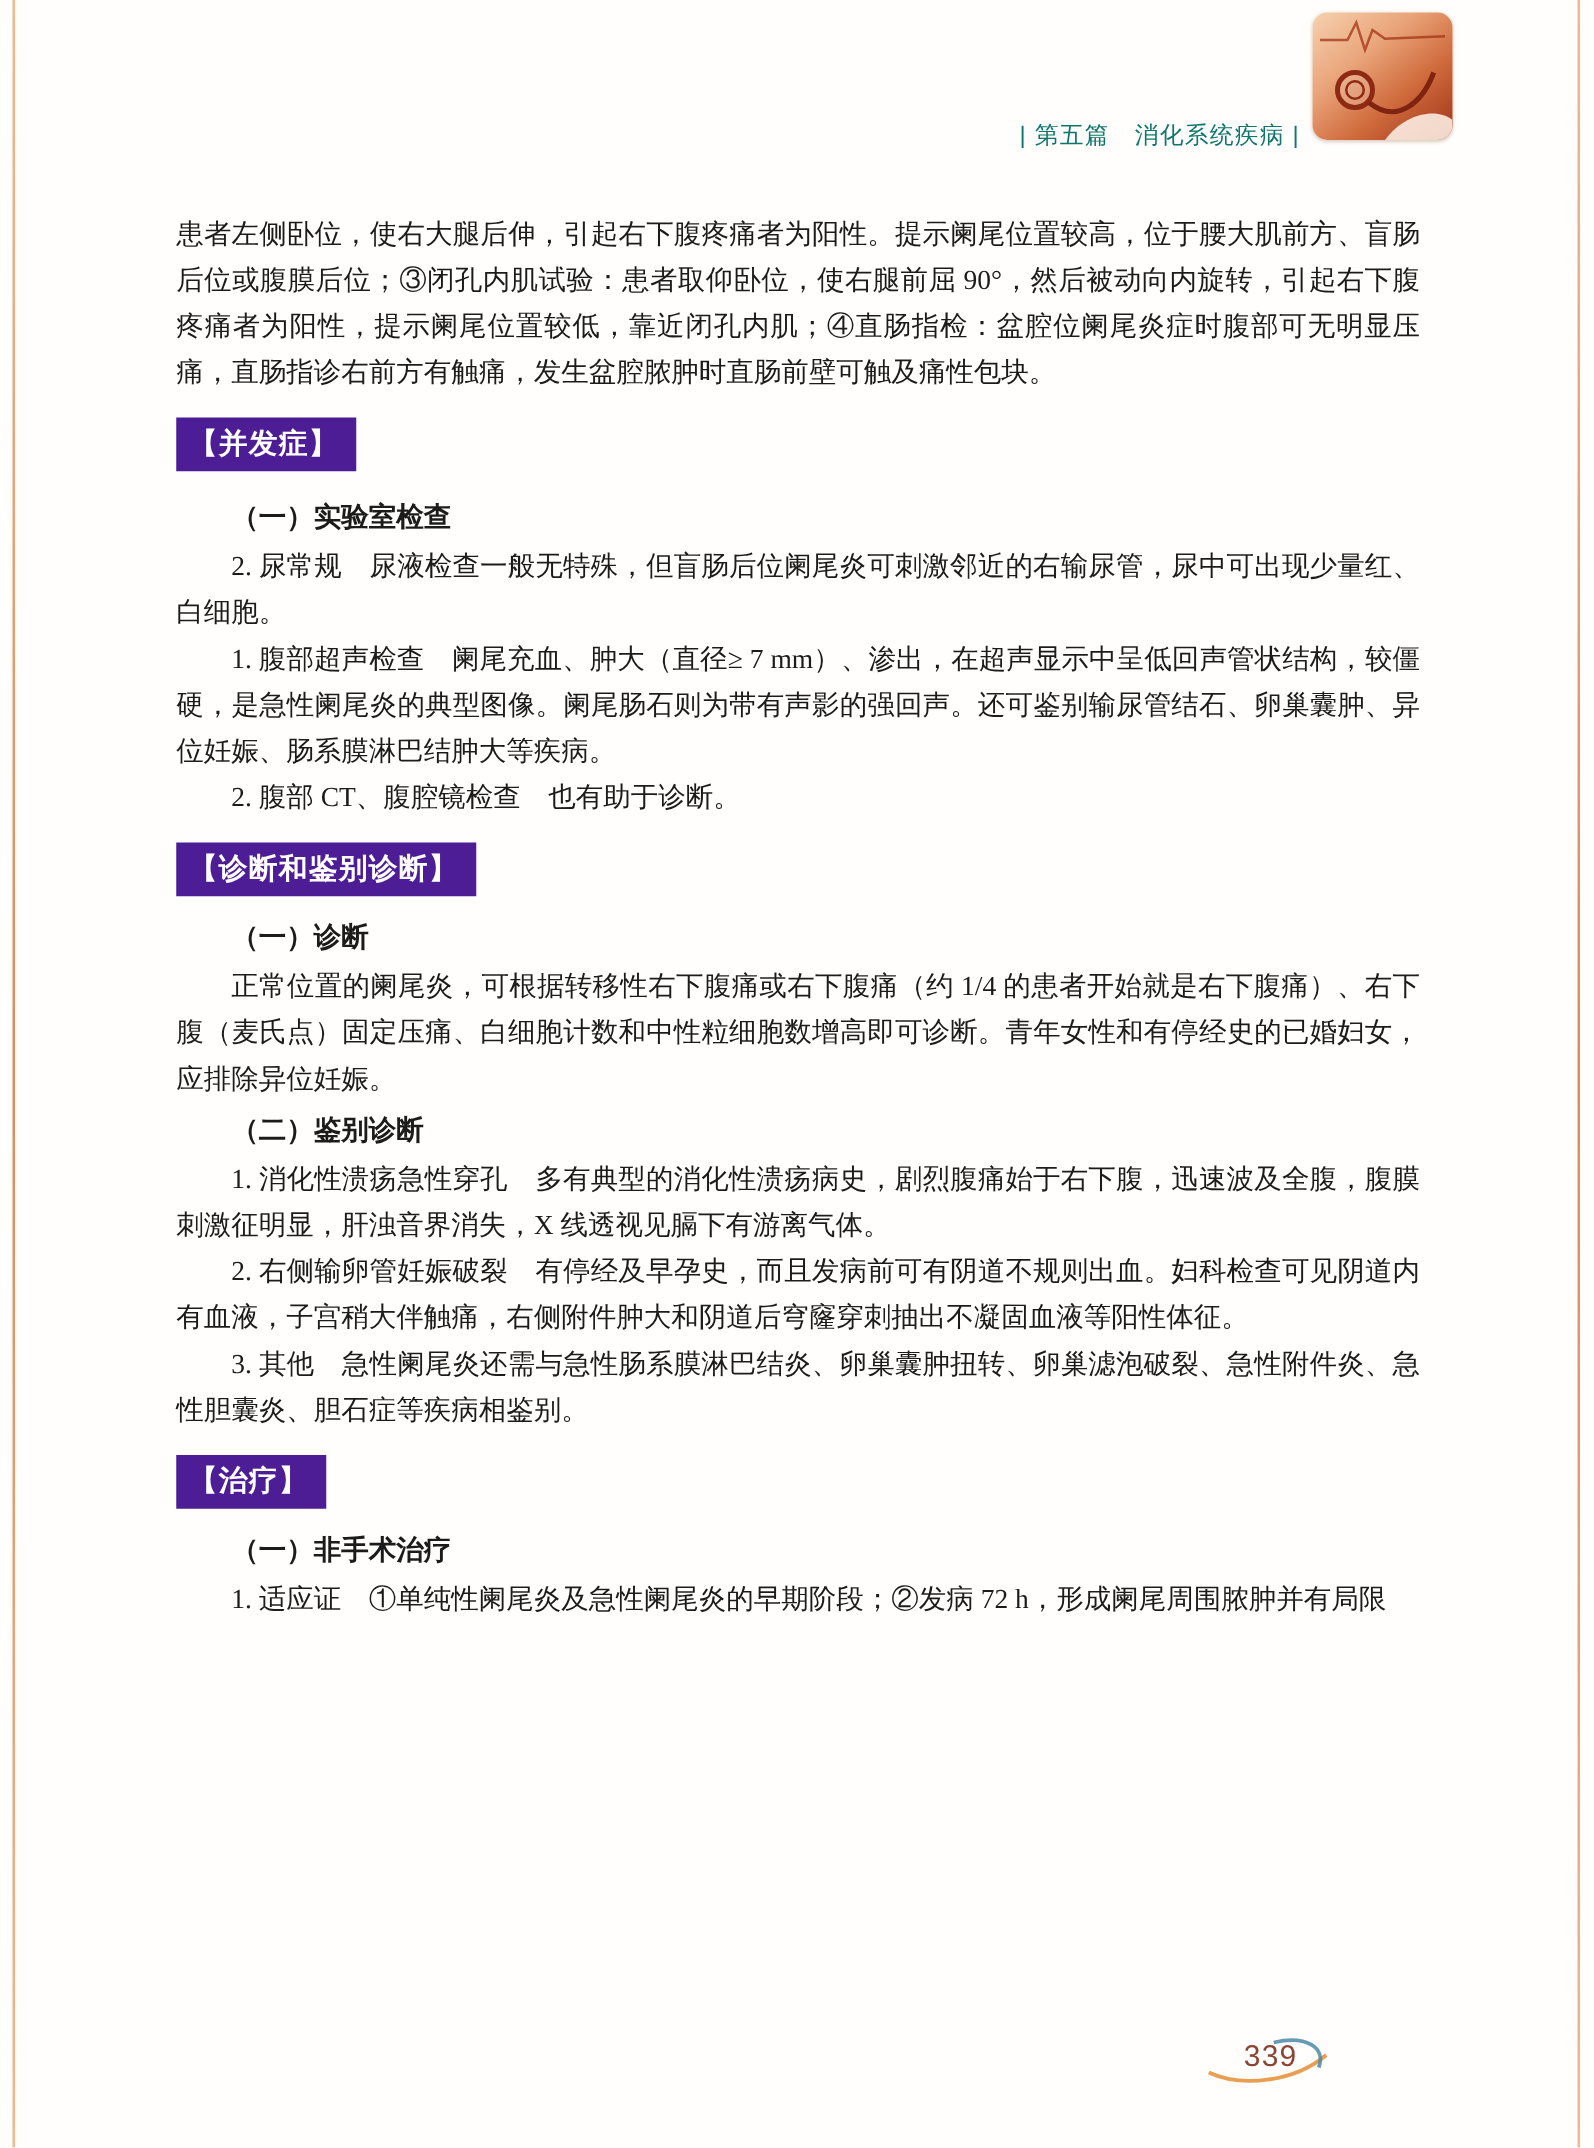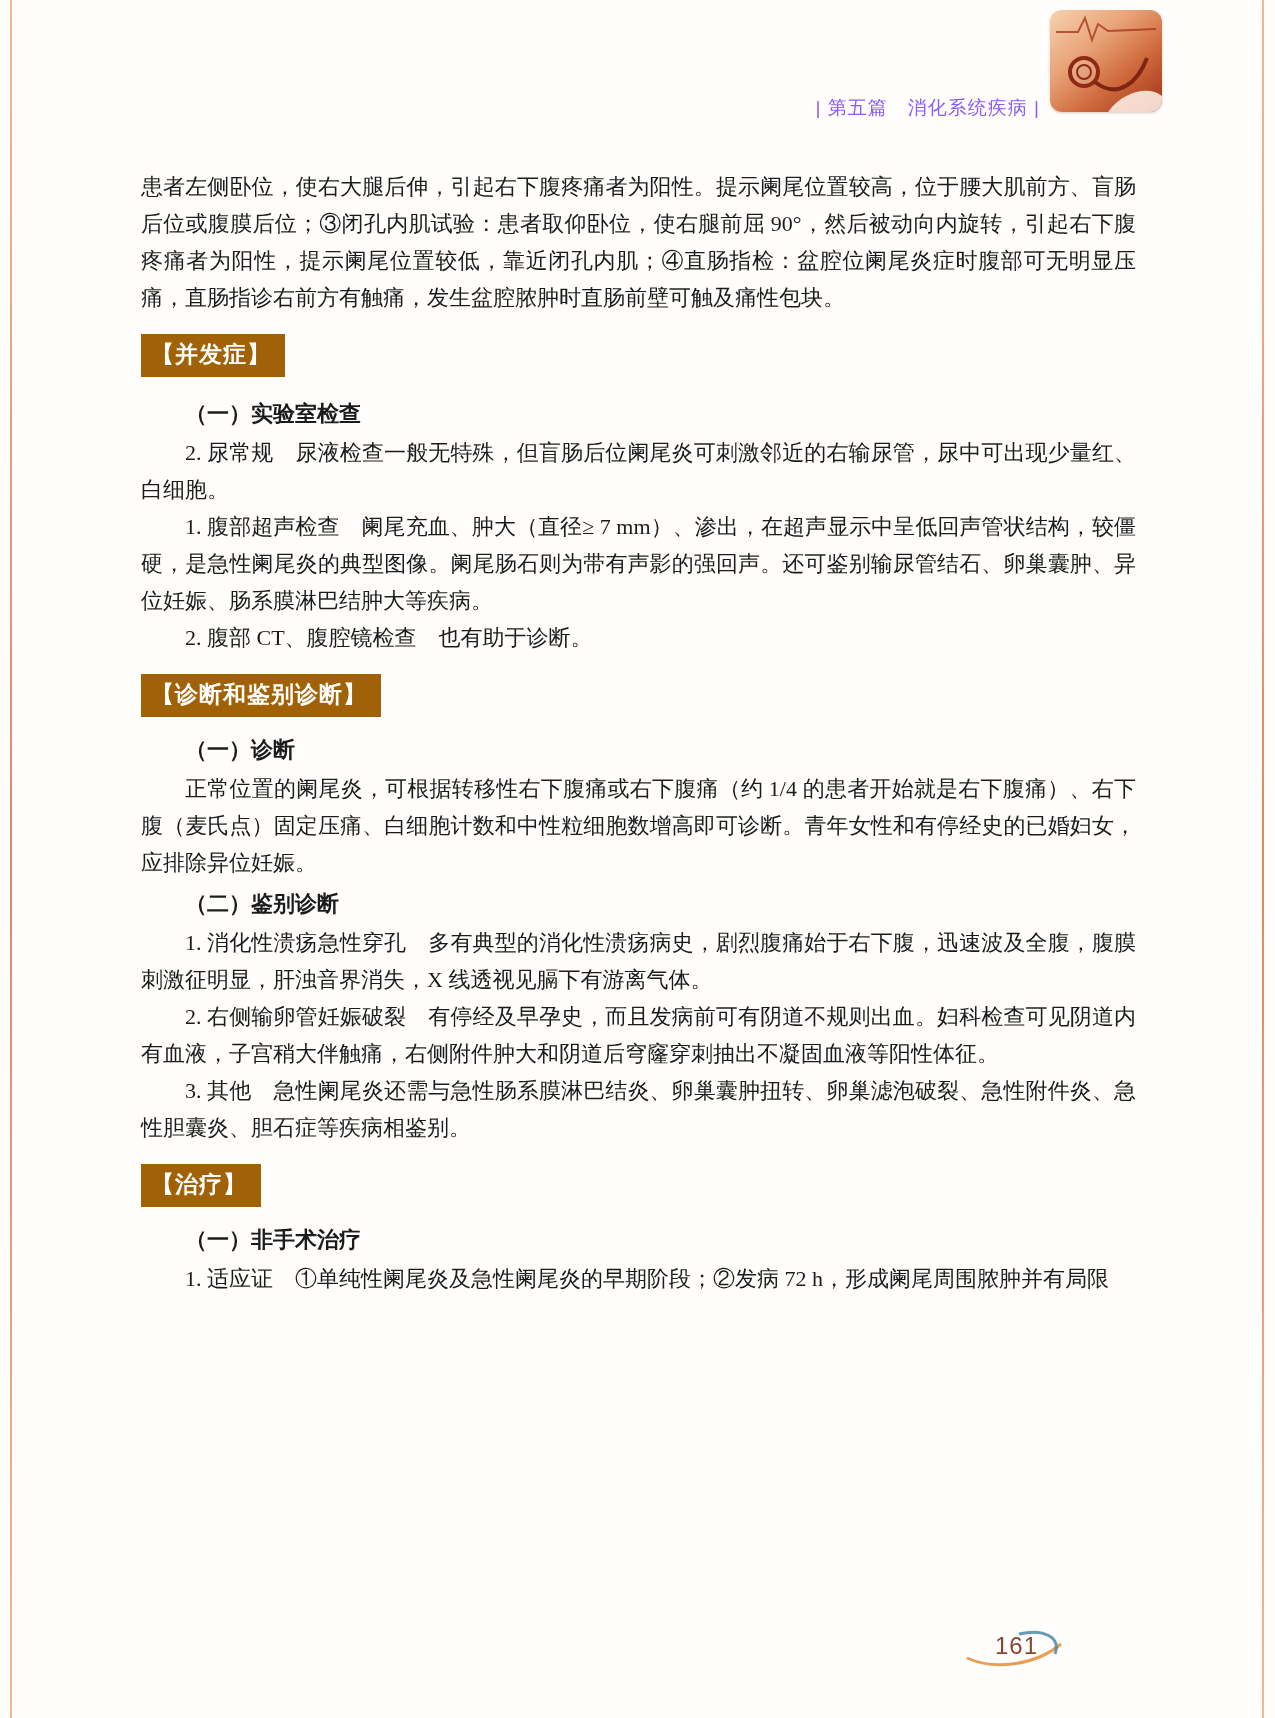--- a/index.html
+++ b/index.html
@@ -19,37 +19,37 @@
     position:absolute; top:10px; right:113px;
     width:112px; height:102px; border-radius:12px; overflow:hidden;
     background:linear-gradient(140deg,#f6d2b0 0%,#e9a479 35%,#cf6a3c 65%,#9e3318 100%);
     box-shadow:0 1px 3px rgba(120,50,20,.25);
   }
   .corner-art svg { display:block; width:100%; height:100%; }
 
   .chapter-label {
     position:absolute; top:95px; right:235px;
     font-size:19px; letter-spacing:1px;
-    color:#8b5cf6; font-family:"Liberation Sans","DejaVu Sans",sans-serif;
+    color:#0f766e; font-family:"Liberation Sans","DejaVu Sans",sans-serif;
   }
 
   .content {
     position:absolute; left:141px; top:168px; width:995px;
   }
   .para, .lead {
     font-size:22px; line-height:37px;
     text-align:justify;
   }
   .para { text-indent:2em; }
   .lead { text-indent:0; }
 
   .doc-section { margin-top:18px; }
   .section-title {
     width:fit-content;
-    background:#a16207; color:#ffffff;
+    background:#4c1d95; color:#ffffff;
     font-size:23px; font-weight:bold;
     font-family:"Liberation Sans","DejaVu Sans",sans-serif;
     padding:5px 14px 7px 10px;
     margin-bottom:14px;
     letter-spacing:1px;
   }
   .subhead {
     font-size:22px; line-height:37px;
     font-weight:bold; 
     padding-left:2em; margin:4px 0 2px 0;
@@ -111,14 +111,14 @@
         <p class="para">1. 适应证　①单纯性阑尾炎及急性阑尾炎的早期阶段；②发病 72 h，形成阑尾周围脓肿并有局限</p>
       </section>
     </div>
 </div>
 
 <div class="page-footer">
   <svg width="104" height="46" viewBox="0 0 104 46">
     <path d="M4,34 C 30,46 72,42 98,20" fill="none" stroke="#e6953f" stroke-width="3" opacity="0.9"></path>
     <path d="M56,10 C 82,4 98,14 92,30" fill="none" stroke="#4a89a8" stroke-width="3" opacity="0.85"></path>
   </svg>
-  <span class="page-number">161</span>
+  <span class="page-number">339</span>
 </div>
 
 </body></html>

